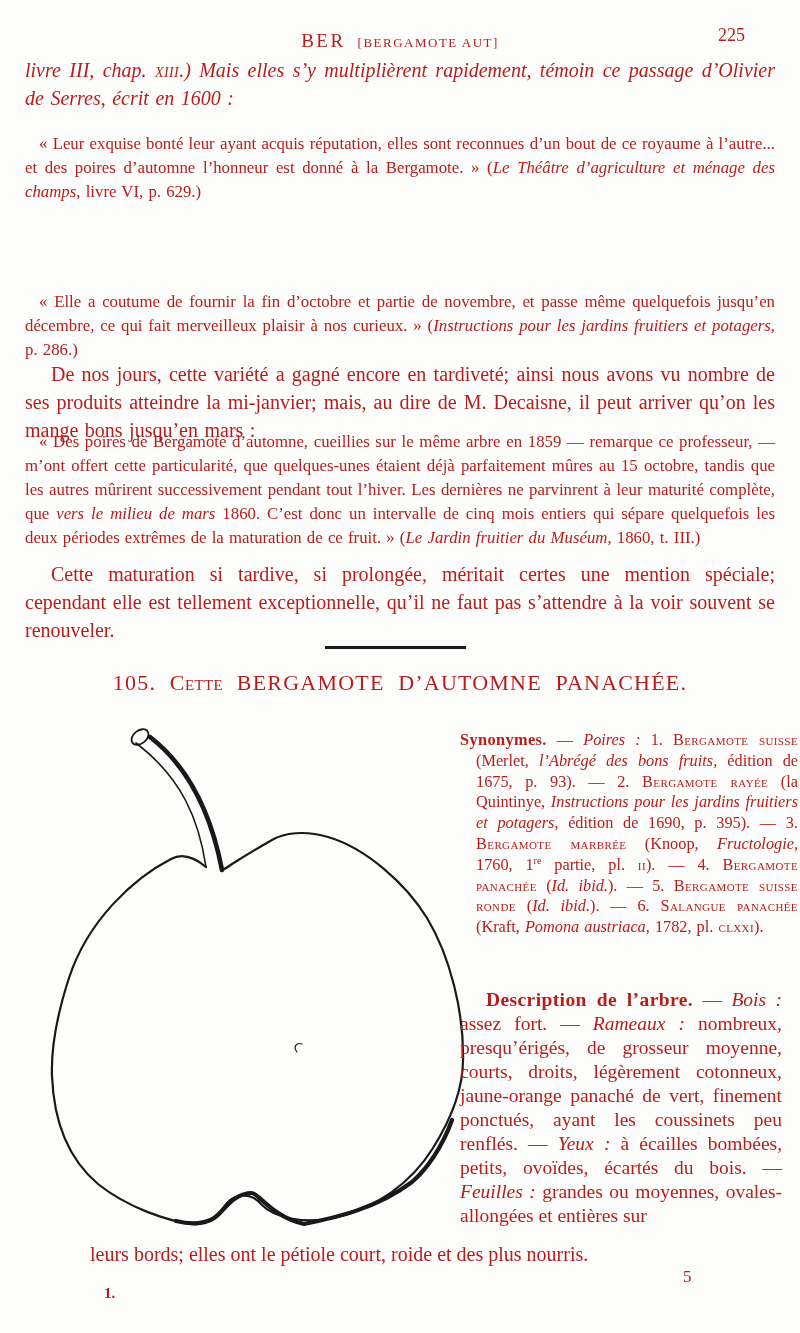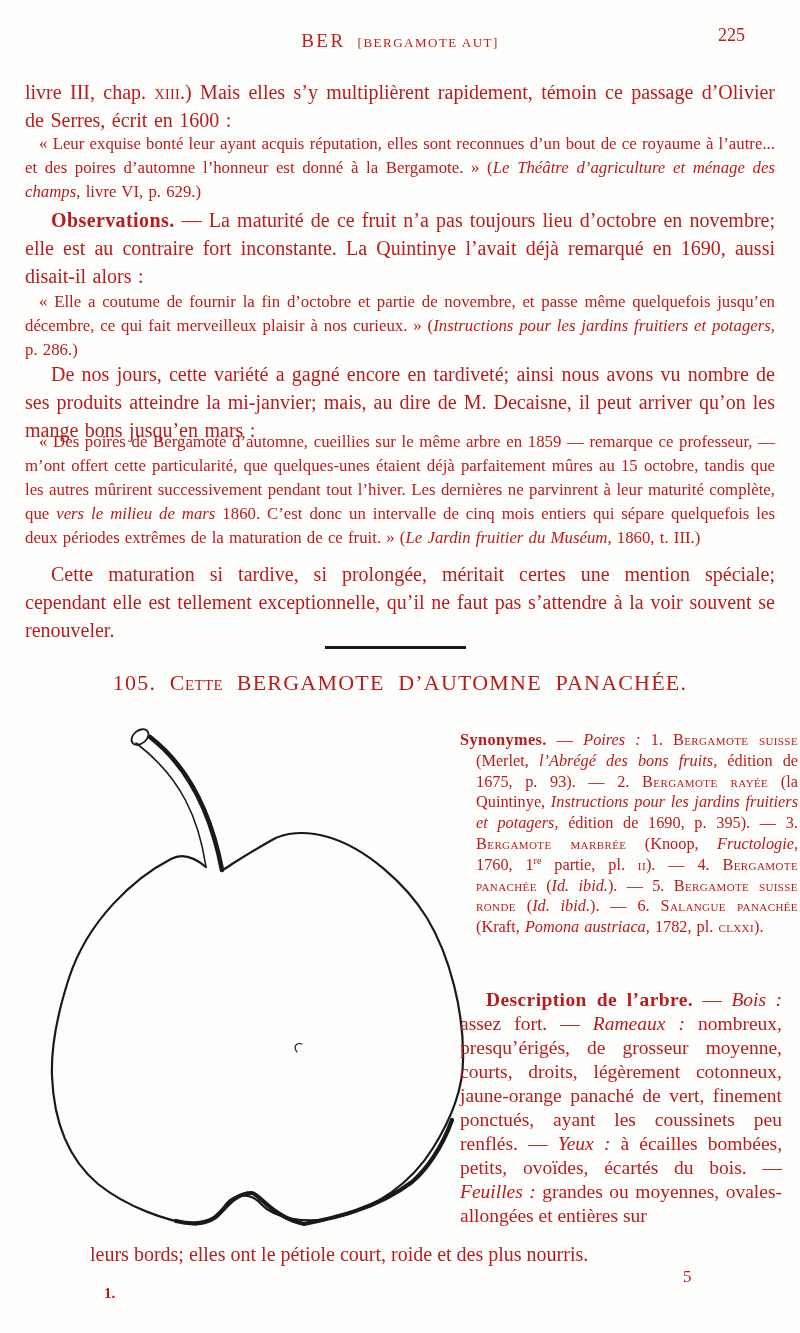--- a/index.html
+++ b/index.html
@@ -14,21 +14,21 @@
   
   .running-head{position:absolute;top:30px;left:0;width:100%;text-align:center;white-space:nowrap;}
   .rh-main{font-size:19px;letter-spacing:2.5px;font-weight:500;}
   .rh-bracket{font-size:13px;letter-spacing:1.5px;margin-left:8px;}
   .page-number{position:absolute;top:25px;left:718px;font-size:18px;}
   
   .tb{position:absolute;left:25px;width:750px;margin:0;text-align:justify;}
   .body-text{font-size:20px;line-height:28px;word-spacing:1.5px;}
   .small-text{font-size:16.8px;line-height:24px;text-indent:14px;word-spacing:1px;}
   .indent{text-indent:26px;}
-  .p1{top:78px;}
+  .p1{top:56px;font-style:italic;}
   .q1{top:132px;}
   .p2{top:206px;}
   .q2{top:290px;}
   .p3{top:360px;}
   .q3{top:430px;}
   .p4{top:560px;}
   .divider{position:absolute;top:646px;left:325px;width:141px;height:3px;background:#1b1b1b;}
   .section-title{position:absolute;top:670px;left:0;width:100%;margin:0;text-align:center;
     font-size:22px;font-weight:500;letter-spacing:1.2px;word-spacing:7px;}
   
@@ -54,21 +54,20 @@
 <div class="page">
 
   <div class="running-head">
     <span class="rh-main">BER</span>
     <span class="rh-bracket">[BERGAMOTE AUT]</span>
   </div>
   <div class="page-number">225</div>
 
   <p class="tb body-text p1"><span class="sg-n">livre III, chap. </span><span class="sg-sc">xiii</span><span class="sg-n">.) Mais elles s’y multiplièrent rapidement, témoin ce passage d’Olivier de Serres, écrit en 1600 :</span></p>
   <p class="tb small-text q1"><span class="sg-n">« Leur exquise bonté leur ayant acquis réputation, elles sont reconnues d’un bout de ce royaume à l’autre... et des poires d’automne l’honneur est donné à la Bergamote. » (</span><span class="sg-i">Le Théâtre d’agriculture et ménage des champs</span><span class="sg-n">, livre VI, p. 629.)</span></p>
-  <p class="tb body-text indent p2"><span class="sg-b">Observations.</span><span class="sg-n"> — La maturité de ce fruit n’a pas toujours lieu d’octobre en novembre; elle est au contraire fort inconstante. La Quintinye l’avait déjà remarqué en 1690, aussi disait-il alors :</span></p>
   <p class="tb small-text q2"><span class="sg-n">« Elle a coutume de fournir la fin d’octobre et partie de novembre, et passe même quelquefois jusqu’en décembre, ce qui fait merveilleux plaisir à nos curieux. » (</span><span class="sg-i">Instructions pour les jardins fruitiers et potagers</span><span class="sg-n">, p. 286.)</span></p>
   <p class="tb body-text indent p3">De nos jours, cette variété a gagné encore en tardiveté; ainsi nous avons vu nombre de ses produits atteindre la mi-janvier; mais, au dire de M. Decaisne, il peut arriver qu’on les mange bons jusqu’en mars :</p>
   <p class="tb small-text q3"><span class="sg-n">« Des poires de Bergamote d’automne, cueillies sur le même arbre en 1859 — remarque ce professeur, — m’ont offert cette particularité, que quelques-unes étaient déjà parfaitement mûres au 15 octobre, tandis que les autres mûrirent successivement pendant tout l’hiver. Les dernières ne parvinrent à leur maturité complète, que </span><span class="sg-i">vers le milieu de mars</span><span class="sg-n"> 1860. C’est donc un intervalle de cinq mois entiers qui sépare quelquefois les deux périodes extrêmes de la maturation de ce fruit. » (</span><span class="sg-i">Le Jardin fruitier du Muséum</span><span class="sg-n">, 1860, t. III.)</span></p>
   <p class="tb body-text indent p4">Cette maturation si tardive, si prolongée, méritait certes une mention spéciale; cependant elle est tellement exceptionnelle, qu’il ne faut pas s’attendre à la voir souvent se renouveler.</p>
 
   <div class="divider"></div>
 
   <h2 class="section-title"><span class="sg-n">105. </span><span class="sg-sc">Cette</span><span class="sg-n"> BERGAMOTE D’AUTOMNE PANACHÉE.</span></h2>
 
   <div class="figure-area">

